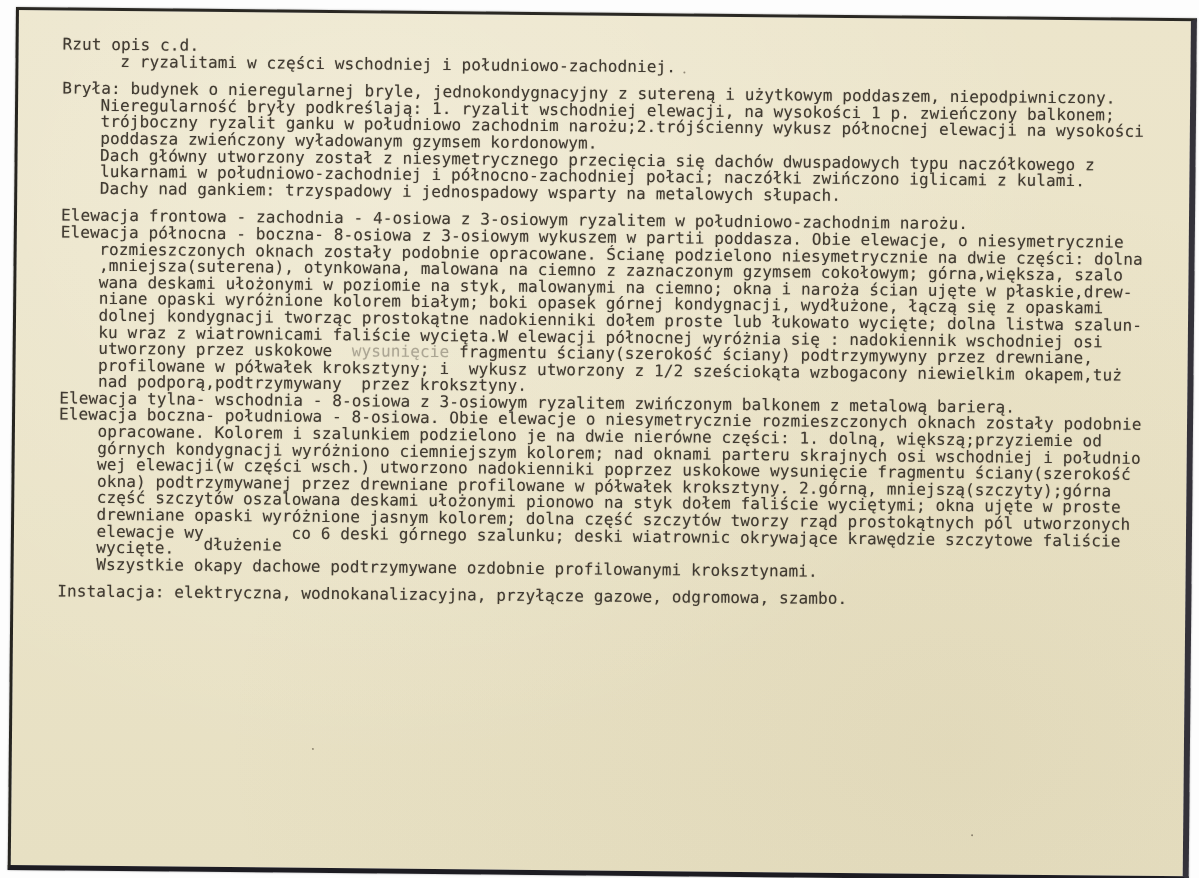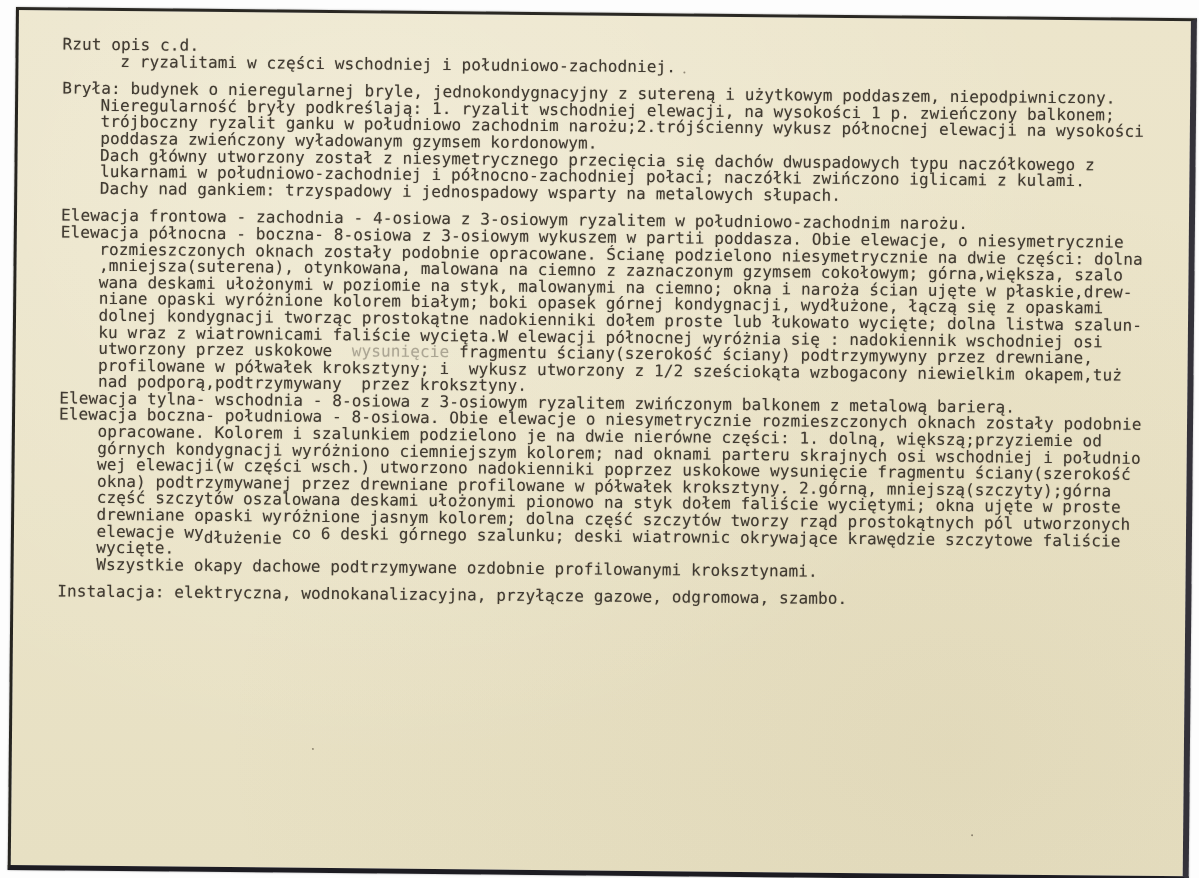--- a/index.html
+++ b/index.html
@@ -50,21 +50,21 @@
     white-space: pre;
   }
   .gap {
     height: 11px;
   }
   .faint {
     opacity: 0.38;
   }
   .sub {
     position: relative;
-    top: 5px;
+    top: 12px;
   }
   .speck {
     position: absolute;
     border-radius: 50%;
     background: rgba(70,60,45,0.55);
   }
 </style>
 </head>
 <body>
 

